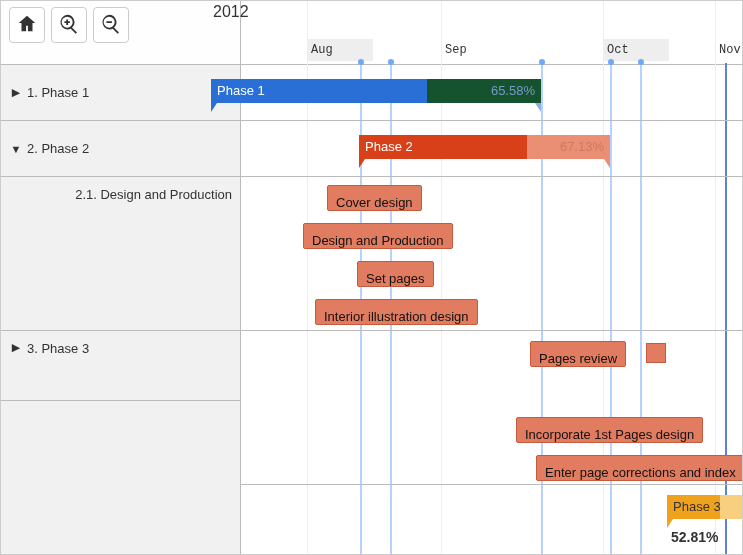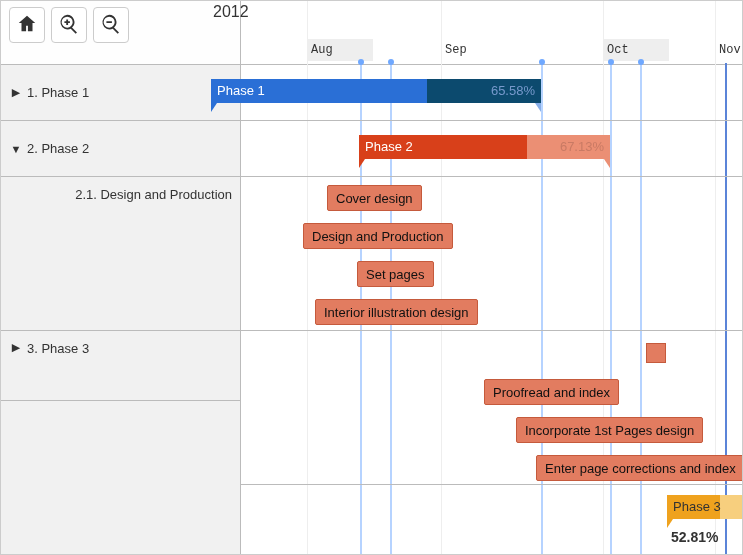--- a/index.html
+++ b/index.html
@@ -29,39 +29,39 @@
   .body-row { position: absolute; left: 0; right: 0; border-bottom: 1px solid #bbb; }
 
   .phase-bar { position: absolute; height: 24px; }
   .phase-solid { position: absolute; left: 0; top: 0; bottom: 0; }
   .phase-label { position: absolute; left: 6px; top: 0; line-height: 24px; font-size: 13px; color: #fff; }
   .phase-pct { position: absolute; right: 6px; top: 0; line-height: 24px; font-size: 13px; }
   .phase-bar::before, .phase-bar::after {
     content: ''; position: absolute; top: 24px; width: 0; height: 0;
     border-top: 9px solid; border-left: 6px solid transparent; border-right: 6px solid transparent;
   }
-  .phase-blue { background: #0c4a6e; }
+  .phase-blue { background: #14532d; }
   .phase-blue .phase-solid { background: #2a6fd6; }
   .phase-blue .phase-pct { color: #7799cc; }
   .phase-blue::before { left: 0; border-top-color: #2a6fd6; border-left: 0; }
   .phase-blue::after { right: 0; border-top-color: #87aee8; border-right: 0; }
 
   .phase-red { background: #eb8f74; }
   .phase-red .phase-solid { background: #d8401a; }
   .phase-red .phase-pct { color: #c97a64; }
   .phase-red::before { left: 0; border-top-color: #d8401a; border-left: 0; }
   .phase-red::after { right: 0; border-top-color: #eb8f74; border-right: 0; }
 
   .phase-orange { background: #f7cf7e; }
   .phase-orange .phase-solid { background: #efa21e; }
   .phase-orange::before { left: 0; border-top-color: #efa21e; border-left: 0; }
   .phase-orange::after { right: 0; border-top-color: #f7cf7e; border-right: 0; }
   .pct-below { position: absolute; font-size: 14px; color: #333; font-weight: bold; }
 
-  .task { position: absolute; height: 26px; background: #e27c60; border: 1px solid #c55a3c; border-radius: 2px; display: flex; align-items: center; padding: 0 8px; font-size: 13px; color: #111; white-space: nowrap; }
+  .task { position: absolute; height: 26px; background: #e27c60; border: 1px solid #c55a3c; border-radius: 2px; display: flex; align-items: flex-end; padding: 0 8px; font-size: 13px; color: #111; white-space: nowrap; }
   .milestone { position: absolute; width: 20px; height: 20px; background: #e27c60; border: 1px solid #c55a3c; }
 </style>
 </head>
 <body>
 
 <div class="root">
 
   <div class="toolbar">
     <div class="tool-btn">
       <span>
@@ -158,24 +158,24 @@
     <div class="task" style="top:222px; left:62px">
         <span>Design and Production</span>
       </div>
     <div class="task" style="top:260px; left:116px">
         <span>Set pages</span>
       </div>
     <div class="task" style="top:298px; left:74px">
         <span>Interior illustration design</span>
       </div>
 
+    <div class="task" style="top:340px; left:289px">
+        <span>Pages review</span>
+      </div>
     <div class="milestone" style="top:342px; left:405px"></div>
-    <div class="task" style="top:378px; left:243px">
-        <span>Proofread and index</span>
-      </div>
     <div class="task" style="top:416px; left:275px">
         <span>Incorporate 1st Pages design</span>
       </div>
     <div class="task" style="top:454px; left:295px">
         <span>Enter page corrections and index</span>
       </div>
 
     <div class="phase-bar phase-orange" style="top:494px; left:426px; width:100px">
       <div class="phase-solid" style="width:52.81%"></div>
       <span class="phase-label" style="color:#333">Phase 3</span>

